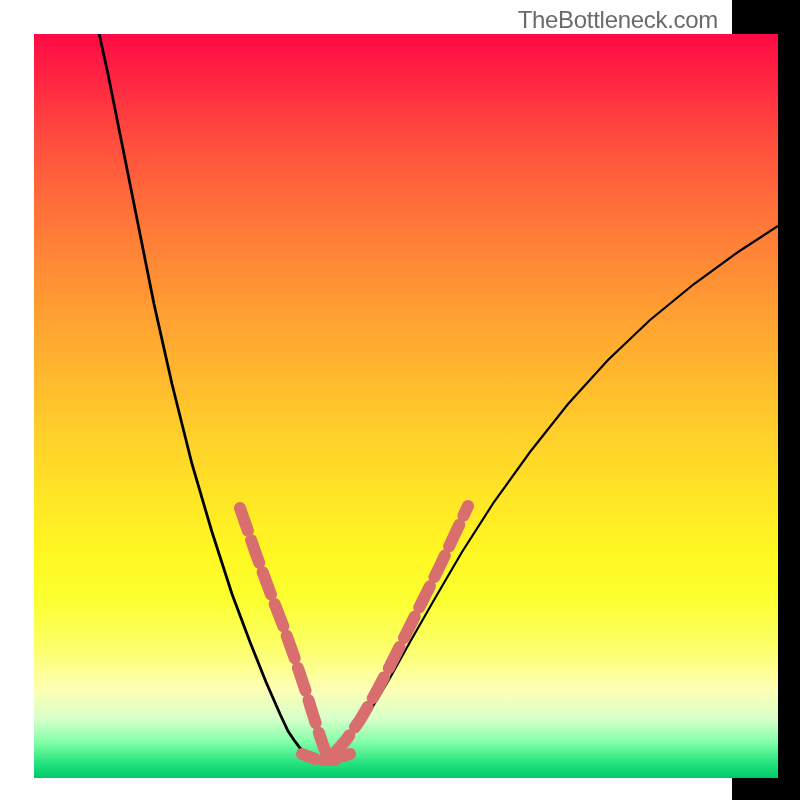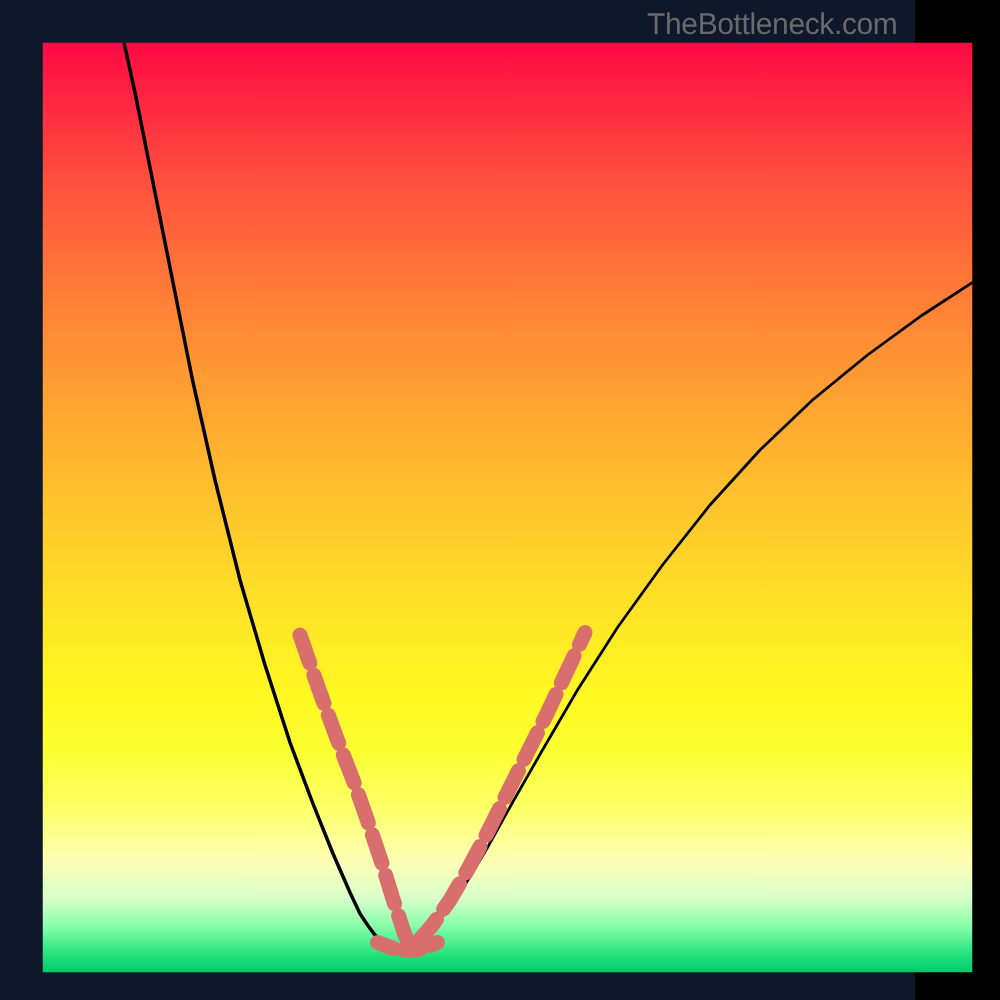--- a/index.html
+++ b/index.html
@@ -9,21 +9,21 @@
     height: 800px;
     overflow: hidden;
     background: #000;
     font-family: Arial, Helvetica, sans-serif;
   }
   .frame {
     position: absolute;
     top: 0; left: 0;
     width: 732px;
     height: 800px;
-    background: #0f172a;
+    background: #ffffff;
   }
   .plot {
     position: absolute;
     top: 34px;
     left: 34px;
     width: 744px;
     height: 744px;
     overflow: hidden;
   }
   .gradient-bg {

